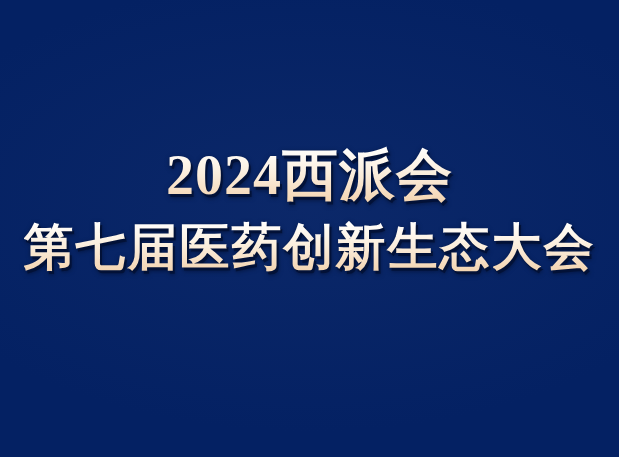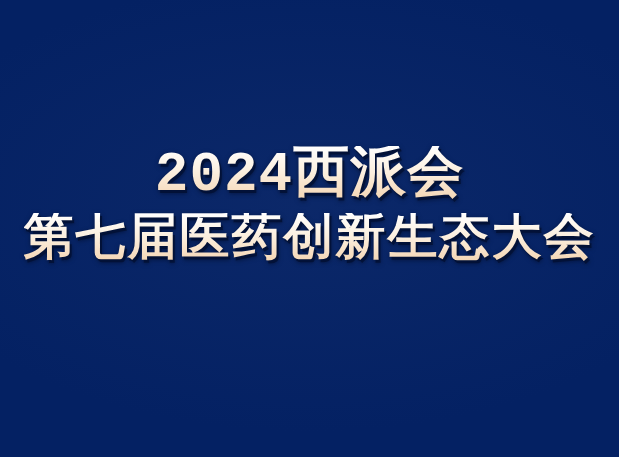--- a/index.html
+++ b/index.html
@@ -6,21 +6,21 @@
     margin: 0;
     padding: 0;
     background: #000;
   }
 
   #stage {
     position: relative;
     width: 619px;
     height: 457px;
     overflow: hidden;
-    font-family: Liberation Mono, monospace;
+    font-family: Liberation Serif, serif;
     -webkit-font-smoothing: antialiased;
   }
 
   #backdrop {
     position: absolute;
     inset: 0;
     background: #042163;
   }
 
   
@@ -72,21 +72,21 @@
   }
 
   #line-main {
     font-size: 56px;
     letter-spacing: 1px;
   }
 
   #line-sub {
     font-size: 50px;
     letter-spacing: 2px;
-    margin-top: 2px;
+    margin-top: 10px;
   }
 </style>
 </head>
 <body>
 
 <div id="stage">
 
   <div id="backdrop"></div>
 
   <div id="title-block">

